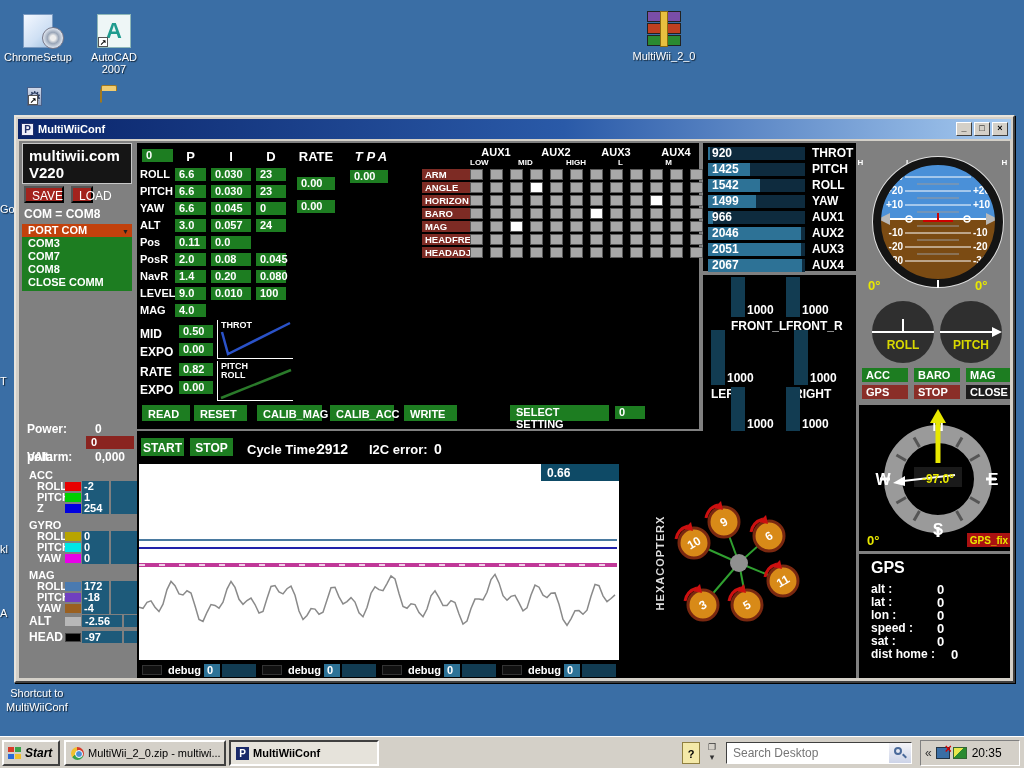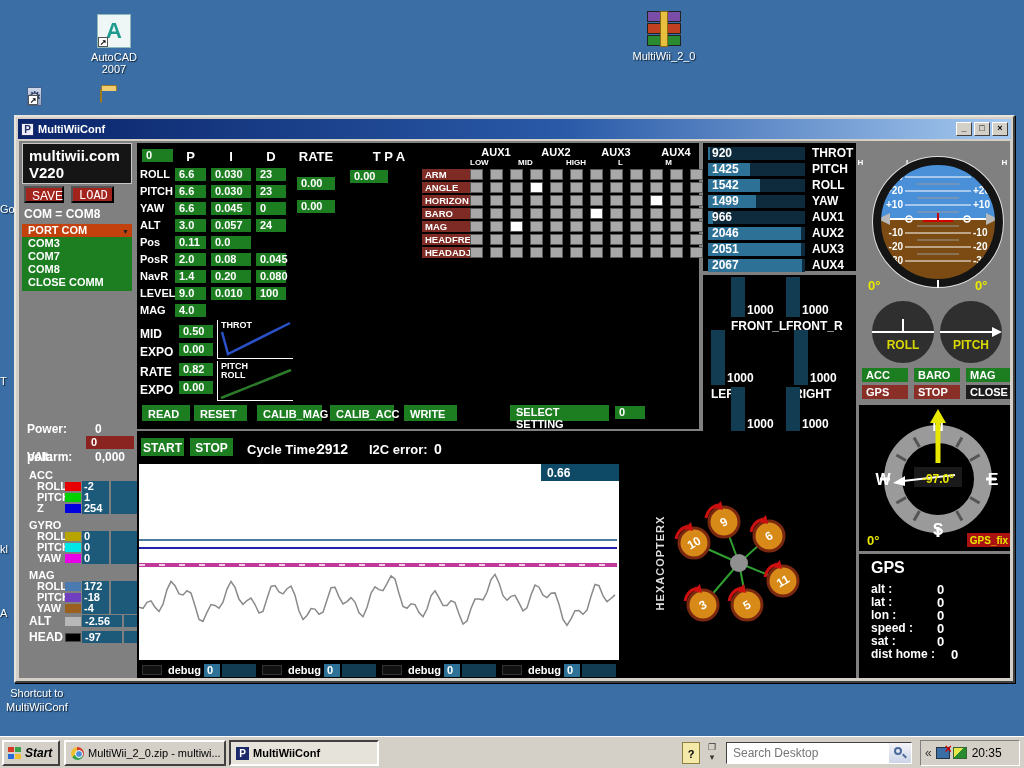--- a/index.html
+++ b/index.html
@@ -152,20 +152,28 @@
   .neticon:after{content:"×";position:absolute;right:-3px;top:-6px;color:#d00000;font-weight:bold;font-size:12px;}
   .greenicon{background:linear-gradient(135deg,#e8e84a 0 45%,#2a8a30 45% 100%);border:1px solid #363;}
   .clock{font-size:12px;color:#000;margin-left:2px;}
   svg text{font-family:"Liberation Sans",sans-serif;font-weight:bold;}
 </style>
 </head>
 <body>
 
 <div class="screen">
 
+  <div class="dicon" style="left:2px;top:6px;">
+    <div class="art">
+        <span class="box3d">
+          <span class="cd"></span>
+        </span>
+      </div>
+    <div class="cap">ChromeSetup</div>
+  </div>
   <div class="dicon" style="left:78px;top:6px;">
     <div class="art">
         <span class="acad">A<span class="lnkarrow">↗</span></span>
       </div>
     <div class="cap">AutoCAD 2007</div>
   </div>
   <div class="dicon" style="left:628px;top:5px;">
     <div class="art">
         <span class="rar">
           <i class="b1"></i>
@@ -202,21 +210,21 @@
       <span class="tbtn">×</span>
     </div>
 
     <div class="client">
 
       <div class="logo">
         <div class="l1">multiwii.com</div>
         <div class="l2">V220</div>
       </div>
       <button class="sbtn rbtn" style="left:5px;top:45px;width:40px;">SAVE</button>
-      <button class="sbtn rbtn" style="left:52px;top:45px;width:43px;font-family:Liberation Mono, monospace;">LOAD</button>
+      <button class="sbtn rbtn" style="left:52px;top:45px;width:22px;">LOAD</button>
       <div class="comstat">COM = COM8</div>
 
       <div class="portbox">
         <div class="porthdr">
           <span>PORT COM</span>
           <span class="dd">▼</span>
         </div>
         <div>
 
         <div class="portitem">COM3</div>
@@ -319,21 +327,21 @@
         <span class="cell">-97</span>
         <span class="xbar"></span>
       </div>
 
       <div class="panel" style="left:118px;top:2px;width:562px;height:286px;">
         <span class="chip" style="left:5px;top:6px;width:31px;">0</span>
         <span class="hdrtxt" style="left:38px;width:31px;">P</span>
         <span class="hdrtxt" style="left:74px;width:40px;">I</span>
         <span class="hdrtxt" style="left:119px;width:30px;">D</span>
         <span class="hdrtxt" style="left:160px;width:38px;">RATE</span>
-        <span class="hdrtxt" style="left:231px;width:42px;">T P A</span>
+        <span class="hdrtxt" style="left:213px;width:42px;font-style:italic;">T P A</span>
 
         <div id="pidrows">
 
         <div class="pidrow i0" style="top: 25px;">
             <span class="plbl">ROLL</span>
             <span class="chip p">6.6</span>
             <span class="chip i">0.030</span>
             <span class="chip d">23</span>
           </div>
             <div class="pidrow i1" style="top: 42px;">

